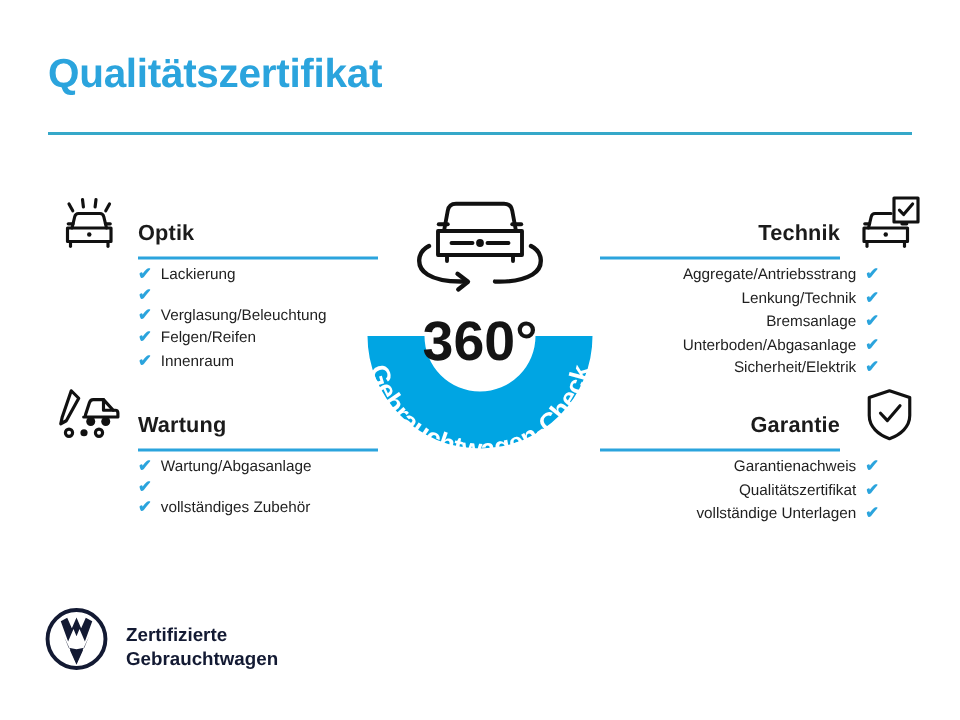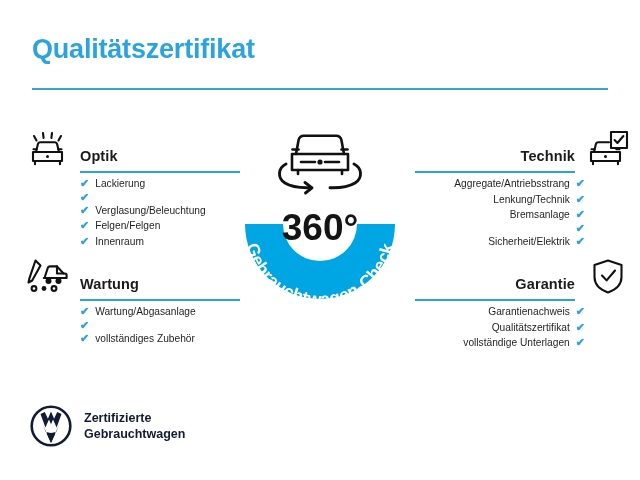--- a/index.html
+++ b/index.html
@@ -38,22 +38,22 @@
     width: 576px;
     height: 2px;
     background: #35a8c9;
   }
 
   
   .block {
     position: absolute;
     width: 240px;
   }
-  .block.left  { left: 22px; }
-  .block.right { left: 393px; }
+  .block.left  { left: 34px; }
+  .block.right { left: 378px; }
   .block.row1  { top: 130px; }
   .block.row2  { top: 258px; }
 
   .blk-head {
     position: relative;
     height: 46px;
   }
   .blk-title {
     position: absolute;
     bottom: 12px;
@@ -95,21 +95,21 @@
     color: #1f1f1f;
   }
   ul.checklist li {
     line-height: 15.5px;
     white-space: nowrap;
     display: flex;
     align-items: center;
   }
   .left ul.checklist  { margin-left: 58px; }
   .left ul.checklist li { justify-content: flex-start; }
-  .right ul.checklist { margin-right: 48px; }
+  .right ul.checklist { margin-right: 32px; }
   .right ul.checklist li { justify-content: flex-end; }
 
   .chk {
     color: #2ba4dd;
     font-size: 11px;
     font-weight: bold;
     line-height: 1;
     display: inline-block;
   }
   .left .chk  { margin-right: 6px; }
@@ -124,21 +124,21 @@
     height: 200px;
   }
   #badge svg { display: block; width: 100%; height: 100%; }
 
   
   #footer {
     position: absolute;
     left: 30px;
     top: 405px;
     display: flex;
-    align-items: center;
+    align-items: flex-end;
   }
   #vw-mark { width: 42px; height: 42px; }
   #vw-mark svg { display: block; width: 100%; height: 100%; }
   #footer-text {
     margin-left: 12px;
     font-size: 12.5px;
     font-weight: bold;
     color: #131a33;
     line-height: 16px;
     white-space: nowrap;
@@ -181,21 +181,21 @@
         </li>
       <li>
           <span class="chk">✔</span>
         </li>
       <li>
           <span class="chk">✔</span>
           <span>Verglasung/Beleuchtung</span>
         </li>
       <li>
           <span class="chk">✔</span>
-          <span>Felgen/Felgen</span>
+          <span>Felgen/Reifen</span>
         </li>
       <li>
           <span class="chk">✔</span>
           <span>Innenraum</span>
         </li>
     </ul>
   </div>
 
   <div class="block right row1">
     <div class="blk-head">
@@ -224,20 +224,21 @@
         </li>
       <li>
           <span>Lenkung/Technik</span>
           <span class="chk">✔</span>
         </li>
       <li>
           <span>Bremsanlage</span>
           <span class="chk">✔</span>
         </li>
       <li>
+          <span>Unterboden/Abgasanlage</span>
           <span class="chk">✔</span>
         </li>
       <li>
           <span>Sicherheit/Elektrik</span>
           <span class="chk">✔</span>
         </li>
     </ul>
   </div>
 
   <div class="block left row2">

